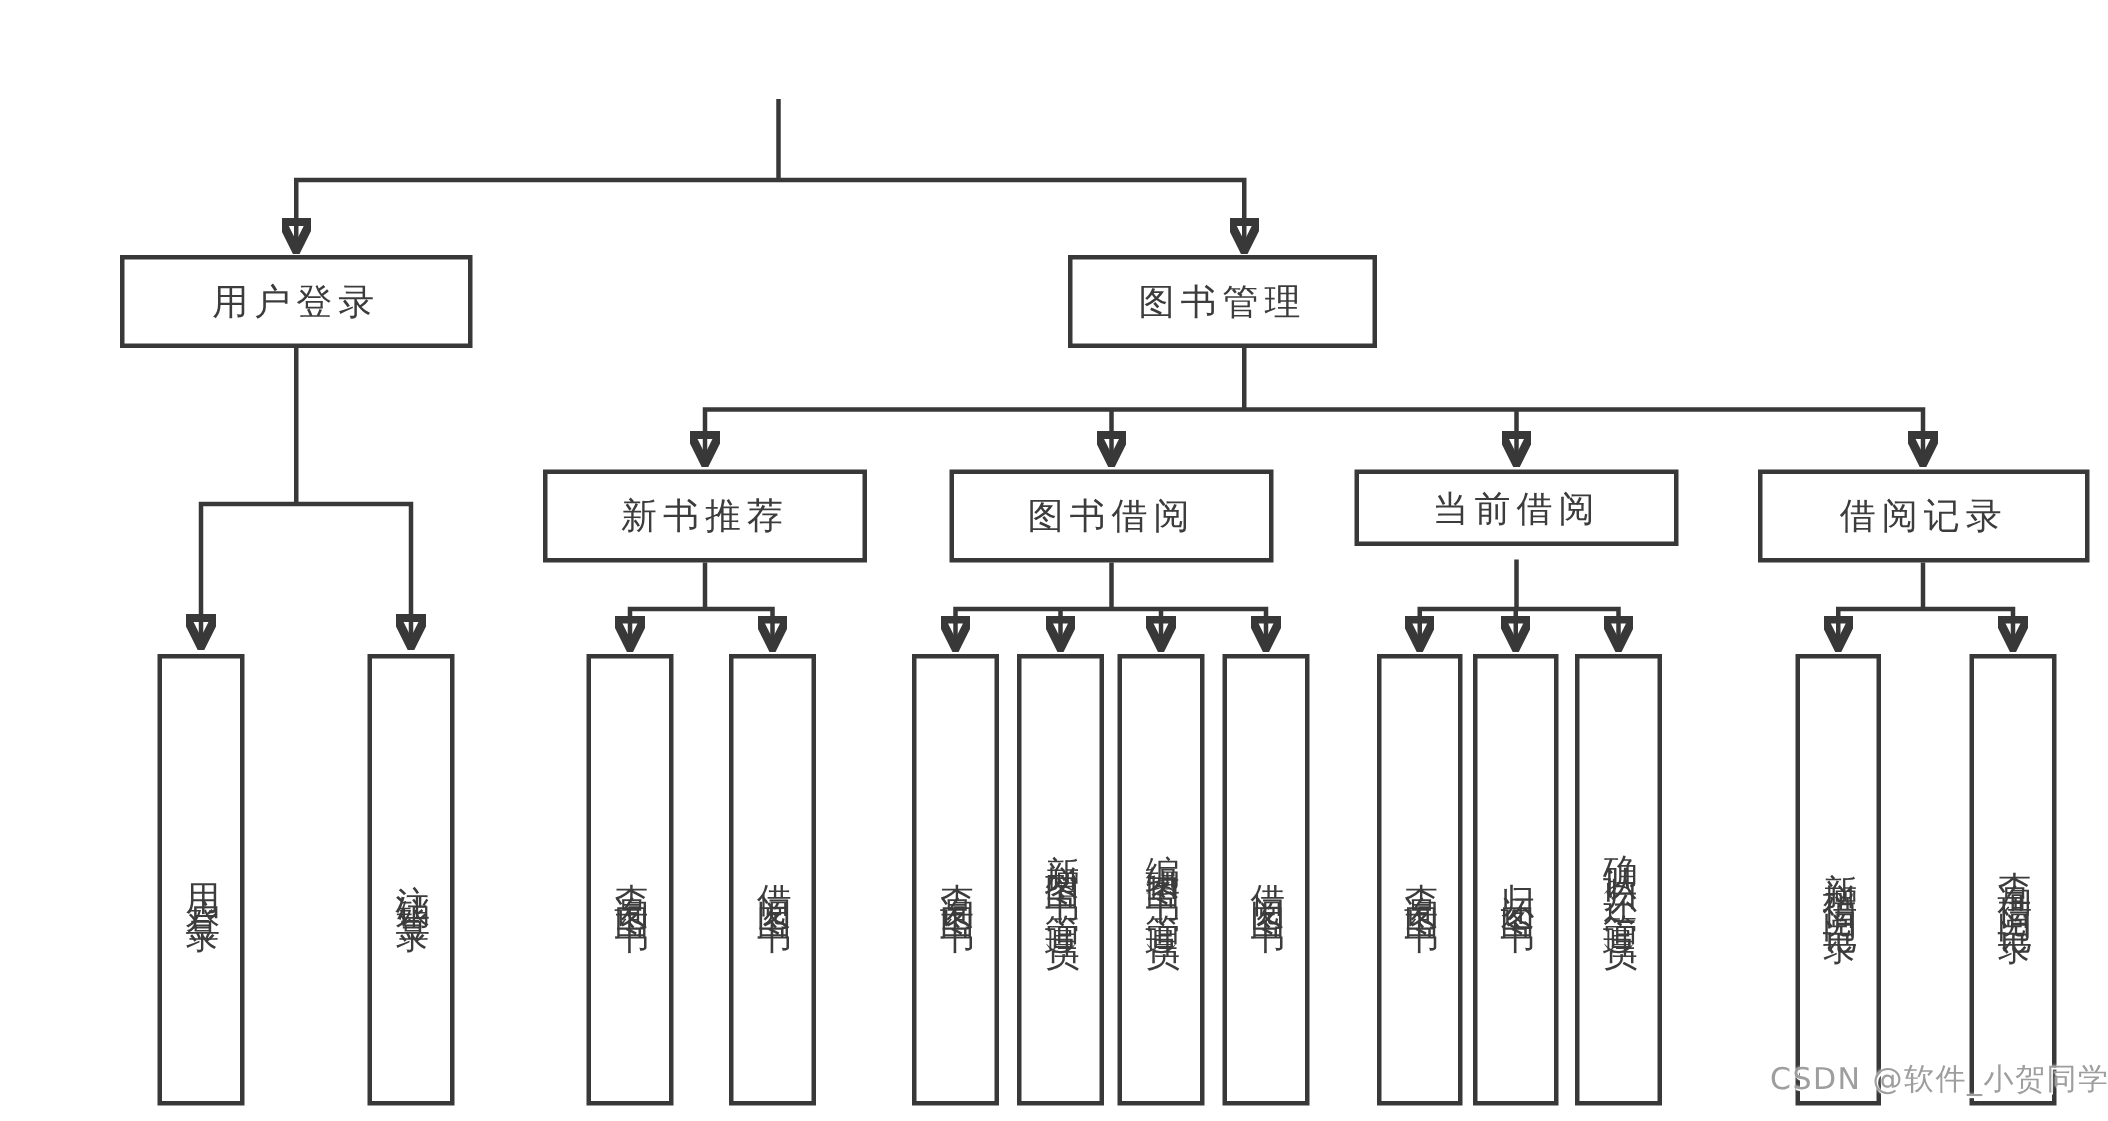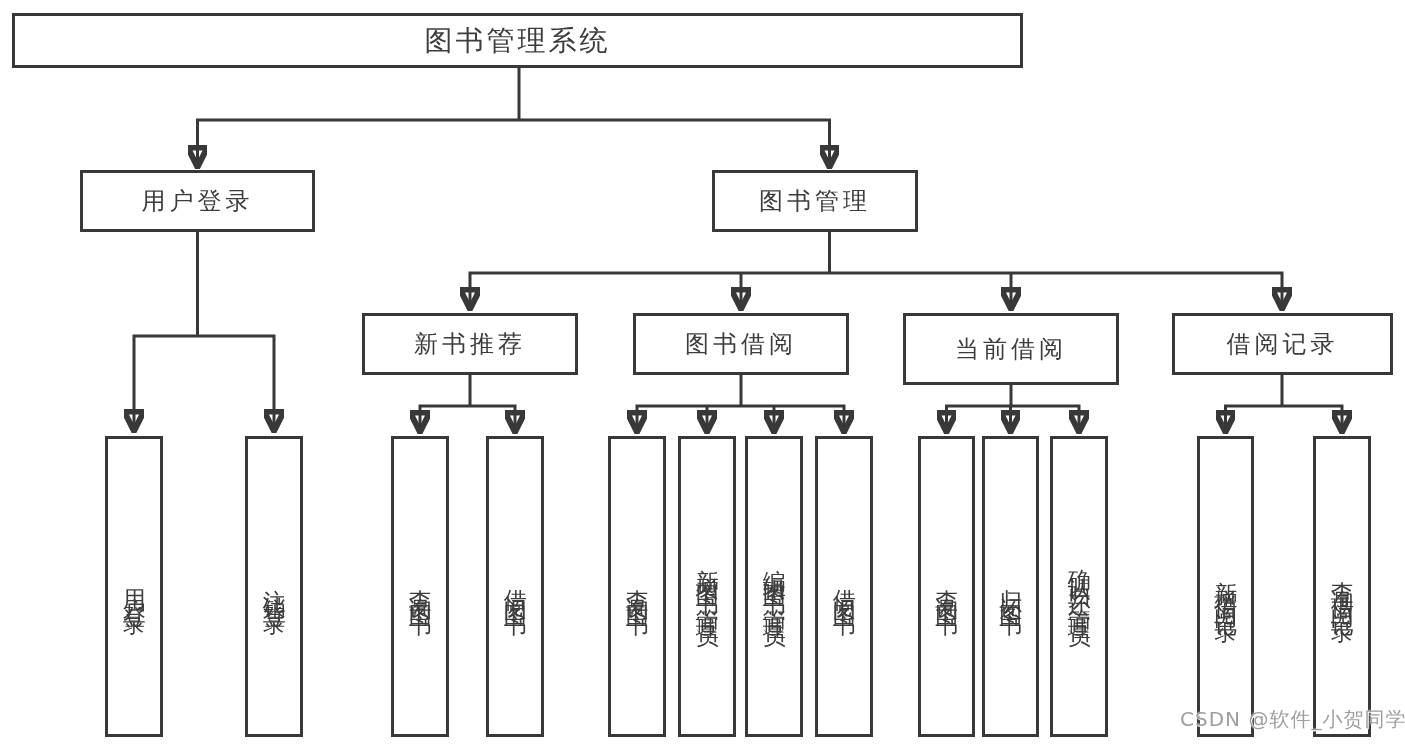--- a/index.html
+++ b/index.html
@@ -80,38 +80,35 @@
     <path d="M774 406 V431" marker-end="url(#arw)"></path>
 
     <path d="M1011 373 V406"></path>
     <path d="M946.5 431 V406 H1079 V431" marker-start="url(#arw)" marker-end="url(#arw)"></path>
     <path d="M1010.5 406 V431" marker-end="url(#arw)"></path>
 
     <path d="M1282 373 V406"></path>
     <path d="M1225.5 431 V406 H1342 V431" marker-start="url(#arw)" marker-end="url(#arw)"></path>
   </svg>
 
-  <div class="node h root" style="left:12px;top:13px;width:1011px;height:55px">
-    <span>图书管理系统</span>
-  </div>
 
   <div class="node h" style="left:80px;top:170px;width:235px;height:62px">
     <span>用户登录</span>
   </div>
   <div class="node h" style="left:712px;top:170px;width:206px;height:62px">
     <span>图书管理</span>
   </div>
 
   <div class="node h" style="left:362px;top:313px;width:216px;height:62px">
     <span>新书推荐</span>
   </div>
   <div class="node h" style="left:633px;top:313px;width:216px;height:62px">
     <span>图书借阅</span>
   </div>
-  <div class="node h" style="left:903px;top:313px;width:216px;height:72px">
+  <div class="node h" style="left:903px;top:313px;width:216px;height:51px">
     <span>当前借阅</span>
   </div>
   <div class="node h" style="left:1172px;top:313px;width:221px;height:62px">
     <span>借阅记录</span>
   </div>
 
   <div class="node v" style="left:105px;top:436px;width:58px;height:301px">
     <span>用户登录</span>
   </div>
   <div class="node v" style="left:245px;top:436px;width:58px;height:301px">

